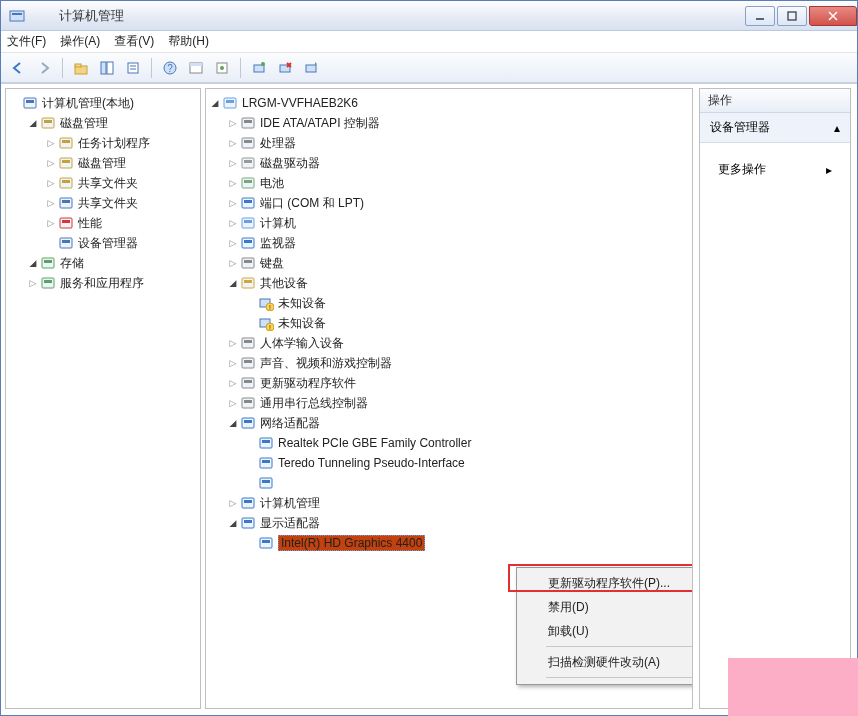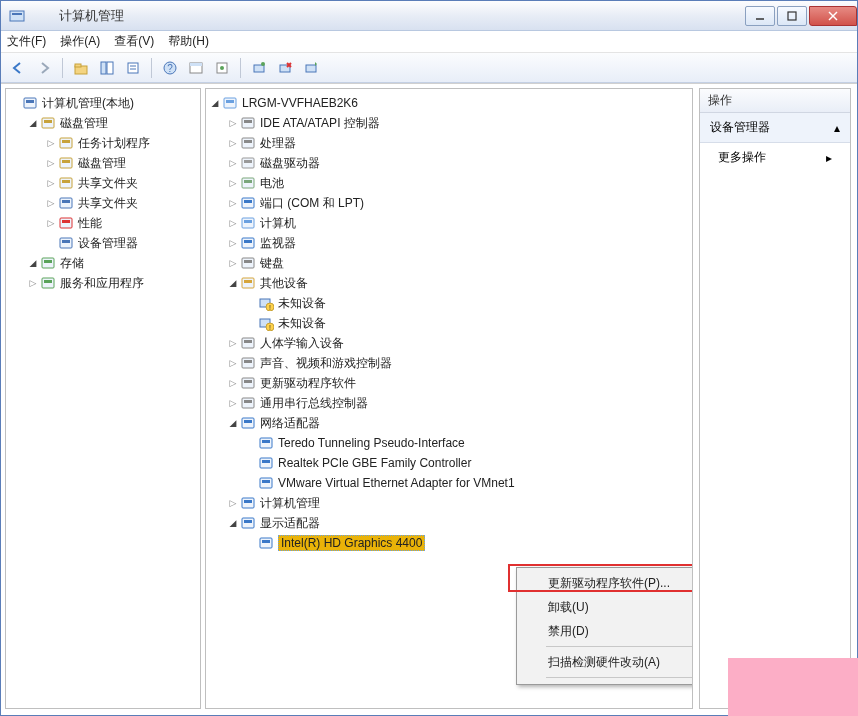--- a/index.html
+++ b/index.html
@@ -28,25 +28,25 @@
 .pane.mid { flex:1; margin-left:2px; margin-right:2px; position:relative;}
 .pane.right { width:152px; margin-right:6px; display:flex; flex-direction:column;}
 
 .tree { padding:4px 2px; }
 .trow { display:flex; align-items:center; height:20px; white-space:nowrap; }
 .ind { display:inline-block; width:18px; flex:0 0 18px;}
 .tw { width:14px; height:14px; display:inline-flex; align-items:center; justify-content:center; color:#7a7a7a; cursor:pointer; flex:0 0 14px;}
 .tw.empty { visibility:hidden; }
 .ticon2 { width:16px; height:16px; margin-right:4px; flex:0 0 16px; display:inline-flex; align-items:center; justify-content:center;}
 .tlabel { color:#222; }
-.tlabel.sel { background:#eab308; border:1px dotted #6aa0e0; padding:0 2px; }
+.tlabel.sel { background:#c2410c; border:1px dotted #6aa0e0; padding:0 2px; }
 
 .right-hd { height:24px; background:linear-gradient(to bottom,#fbfcfe,#e9eef7); border-bottom:1px solid #d0d6e2; display:flex; align-items:center; padding:0 8px; font-size:12px; color:#333;}
 .right-sec { background:#eef3fb; border-bottom:1px solid #d6dde9; padding:6px 10px; display:flex; justify-content:space-between; align-items:center; font-size:12px;}
-.right-item { padding:6px 18px; display:flex; justify-content:space-between; align-items:center; font-size:12px;}
+.right-item { padding:6px 18px; display:flex; justify-content:space-between; align-items:center; font-size:12px;margin-top:12px;}
 
 .ctx { position:absolute; left:310px; top:478px; width:210px; background:#f2f2f2; border:1px solid #9a9a9a; box-shadow:2px 2px 4px rgba(0,0,0,.3); padding:3px; z-index:50;}
 .ctx-item { height:24px; display:flex; align-items:center; padding:0 10px 0 28px; font-size:12px; color:#222;}
 .ctx-sep { height:1px; background:#c8c8c8; margin:3px 2px 3px 26px;}
 .ctx-highlight { position:absolute; left:302px; top:475px; width:225px; height:28px; border:2px solid #e03030; z-index:60; pointer-events:none;}
 
 .pink { position:absolute; right:0; bottom:0; width:130px; height:58px; background:#fcaec6; z-index:5;}
 
 svg { display:block; }
 </style>
@@ -476,45 +476,44 @@
           <div class="trow">
             <span class="ind"></span>
             <span class="ind"></span>
             <span class="tw empty" style="font-size:9px;color:#888"></span>
             <span class="ticon2">
               <svg width="16" height="16" viewBox="0 0 16 16">
                 <rect x="2" y="3" width="12" height="10" rx="1" fill="#eef4fc" stroke="#3a78c8"></rect>
                 <rect x="4" y="5" width="8" height="3" fill="#3a78c8"></rect>
               </svg>
             </span>
+            <span class="tlabel">Realtek PCIe GBE Family Controller</span>
+          </div>
+          <div class="trow">
+            <span class="ind"></span>
+            <span class="ind"></span>
+            <span class="tw empty" style="font-size:9px;color:#888"></span>
+            <span class="ticon2">
+              <svg width="16" height="16" viewBox="0 0 16 16">
+                <rect x="2" y="3" width="12" height="10" rx="1" fill="#eef4fc" stroke="#3a78c8"></rect>
+                <rect x="4" y="5" width="8" height="3" fill="#3a78c8"></rect>
+              </svg>
+            </span>
             <span class="tlabel">Teredo Tunneling Pseudo-Interface</span>
           </div>
           <div class="trow">
             <span class="ind"></span>
             <span class="ind"></span>
             <span class="tw empty" style="font-size:9px;color:#888"></span>
             <span class="ticon2">
               <svg width="16" height="16" viewBox="0 0 16 16">
                 <rect x="2" y="3" width="12" height="10" rx="1" fill="#eef4fc" stroke="#3a78c8"></rect>
                 <rect x="4" y="5" width="8" height="3" fill="#3a78c8"></rect>
               </svg>
             </span>
-            <span class="tlabel">Realtek PCIe GBE Family Controller</span>
-          </div>
-          <div class="trow">
-            <span class="ind"></span>
-            <span class="ind"></span>
-            <span class="tw empty" style="font-size:9px;color:#888"></span>
-            <span class="ticon2">
-              <svg width="16" height="16" viewBox="0 0 16 16">
-                <rect x="2" y="3" width="12" height="10" rx="1" fill="#eef4fc" stroke="#3a78c8"></rect>
-                <rect x="4" y="5" width="8" height="3" fill="#3a78c8"></rect>
-              </svg>
-            </span>
-            <span class="tlabel">VMware Virtual Ethernet Adapter for VMnet1</span>
           </div>
           <div class="trow">
             <span class="ind"></span>
             <span class="tw " style="font-size:9px;color:#888">▷</span>
             <span class="ticon2">
               <svg width="16" height="16" viewBox="0 0 16 16">
                 <rect x="2" y="3" width="12" height="10" rx="1" fill="#eef4fc" stroke="#3a78c8"></rect>
                 <rect x="4" y="5" width="8" height="3" fill="#3a78c8"></rect>
               </svg>
             </span>
@@ -540,22 +539,22 @@
                 <rect x="2" y="3" width="12" height="10" rx="1" fill="#eef4fc" stroke="#3a78c8"></rect>
                 <rect x="4" y="5" width="8" height="3" fill="#3a78c8"></rect>
               </svg>
             </span>
             <span class="tlabel sel">Intel(R) HD Graphics 4400</span>
           </div>
         </div>
       <div class="ctx-highlight"></div>
       <div class="ctx" id="ctx">
           <div class="ctx-item">更新驱动程序软件(P)...</div>
+          <div class="ctx-item">禁用(D)</div>
           <div class="ctx-item">卸载(U)</div>
-          <div class="ctx-item">禁用(D)</div>
           <div class="ctx-sep"></div>
           <div class="ctx-item">扫描检测硬件改动(A)</div>
           <div class="ctx-sep"></div>
         </div>
     </div>
     <div class="pane right">
       <div class="right-hd">操作</div>
       <div class="right-sec">
         <span>设备管理器</span>
         <span>▴</span>

